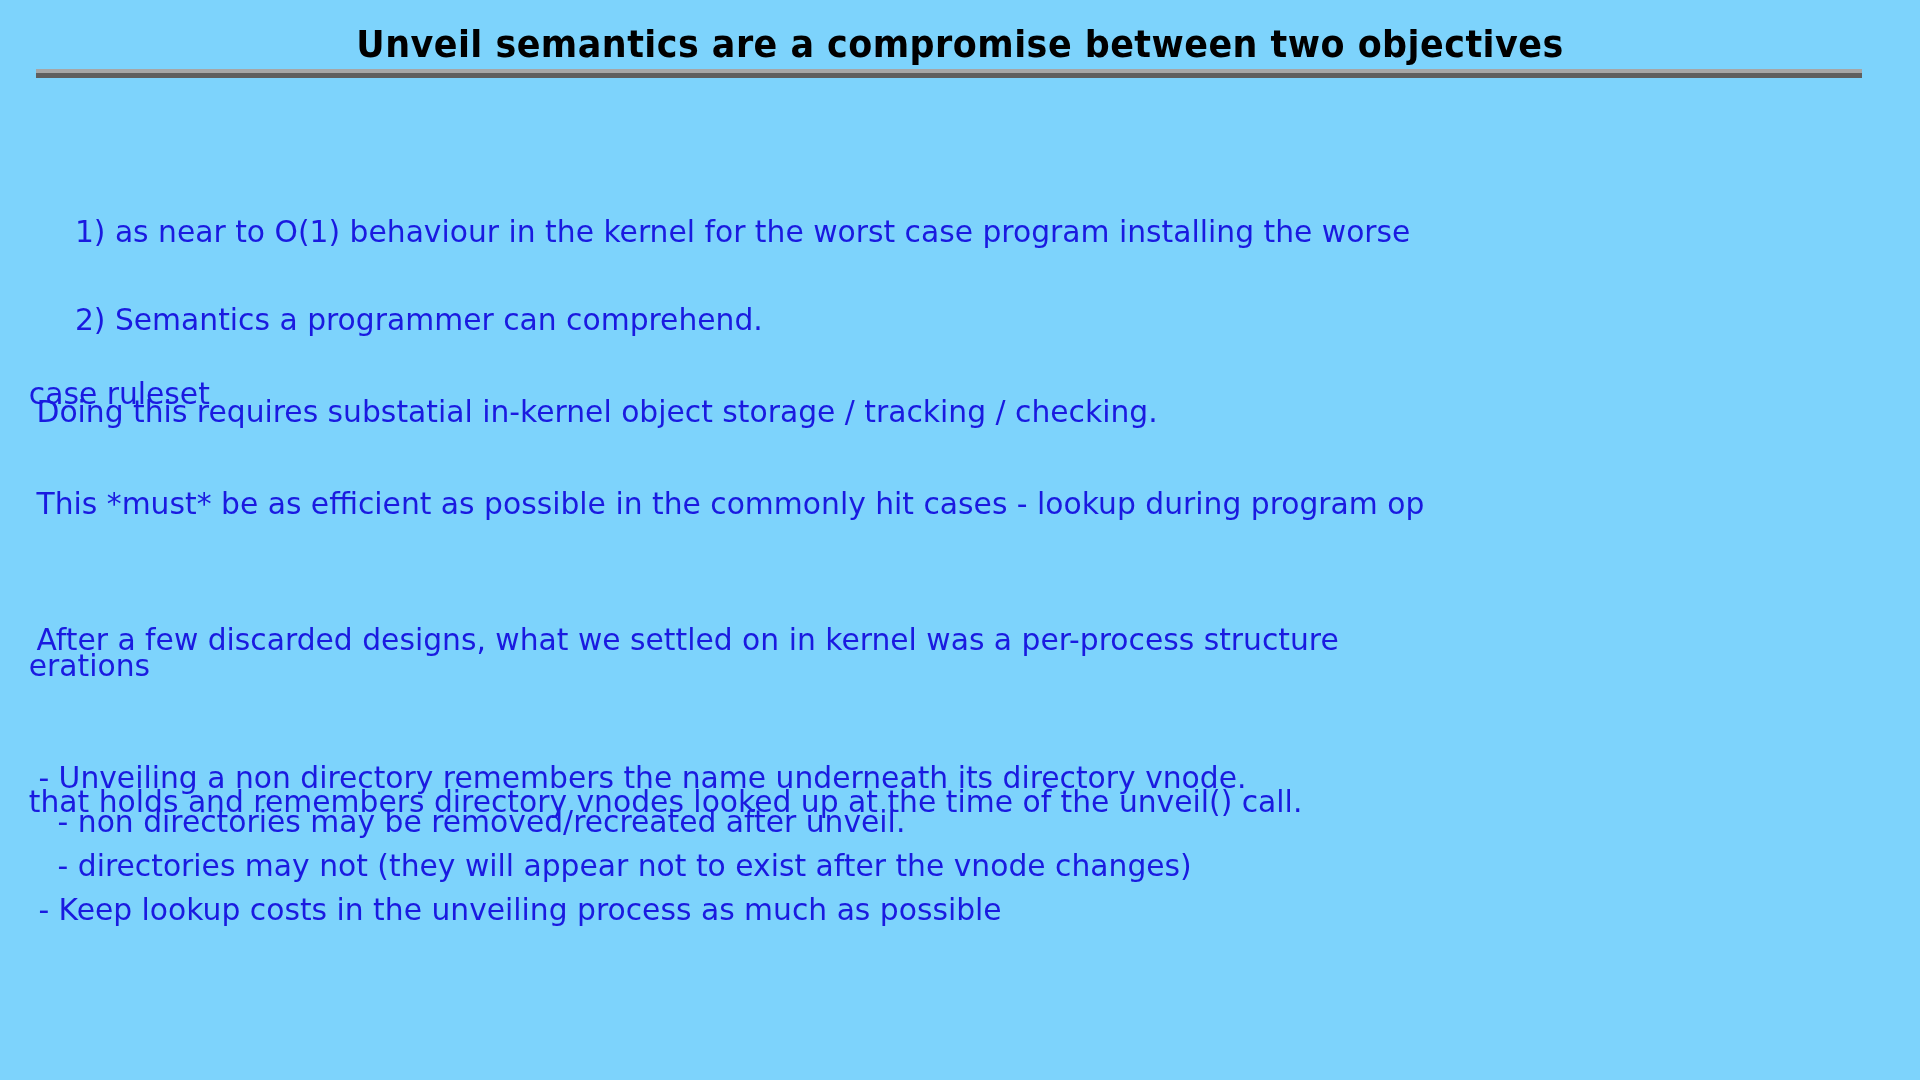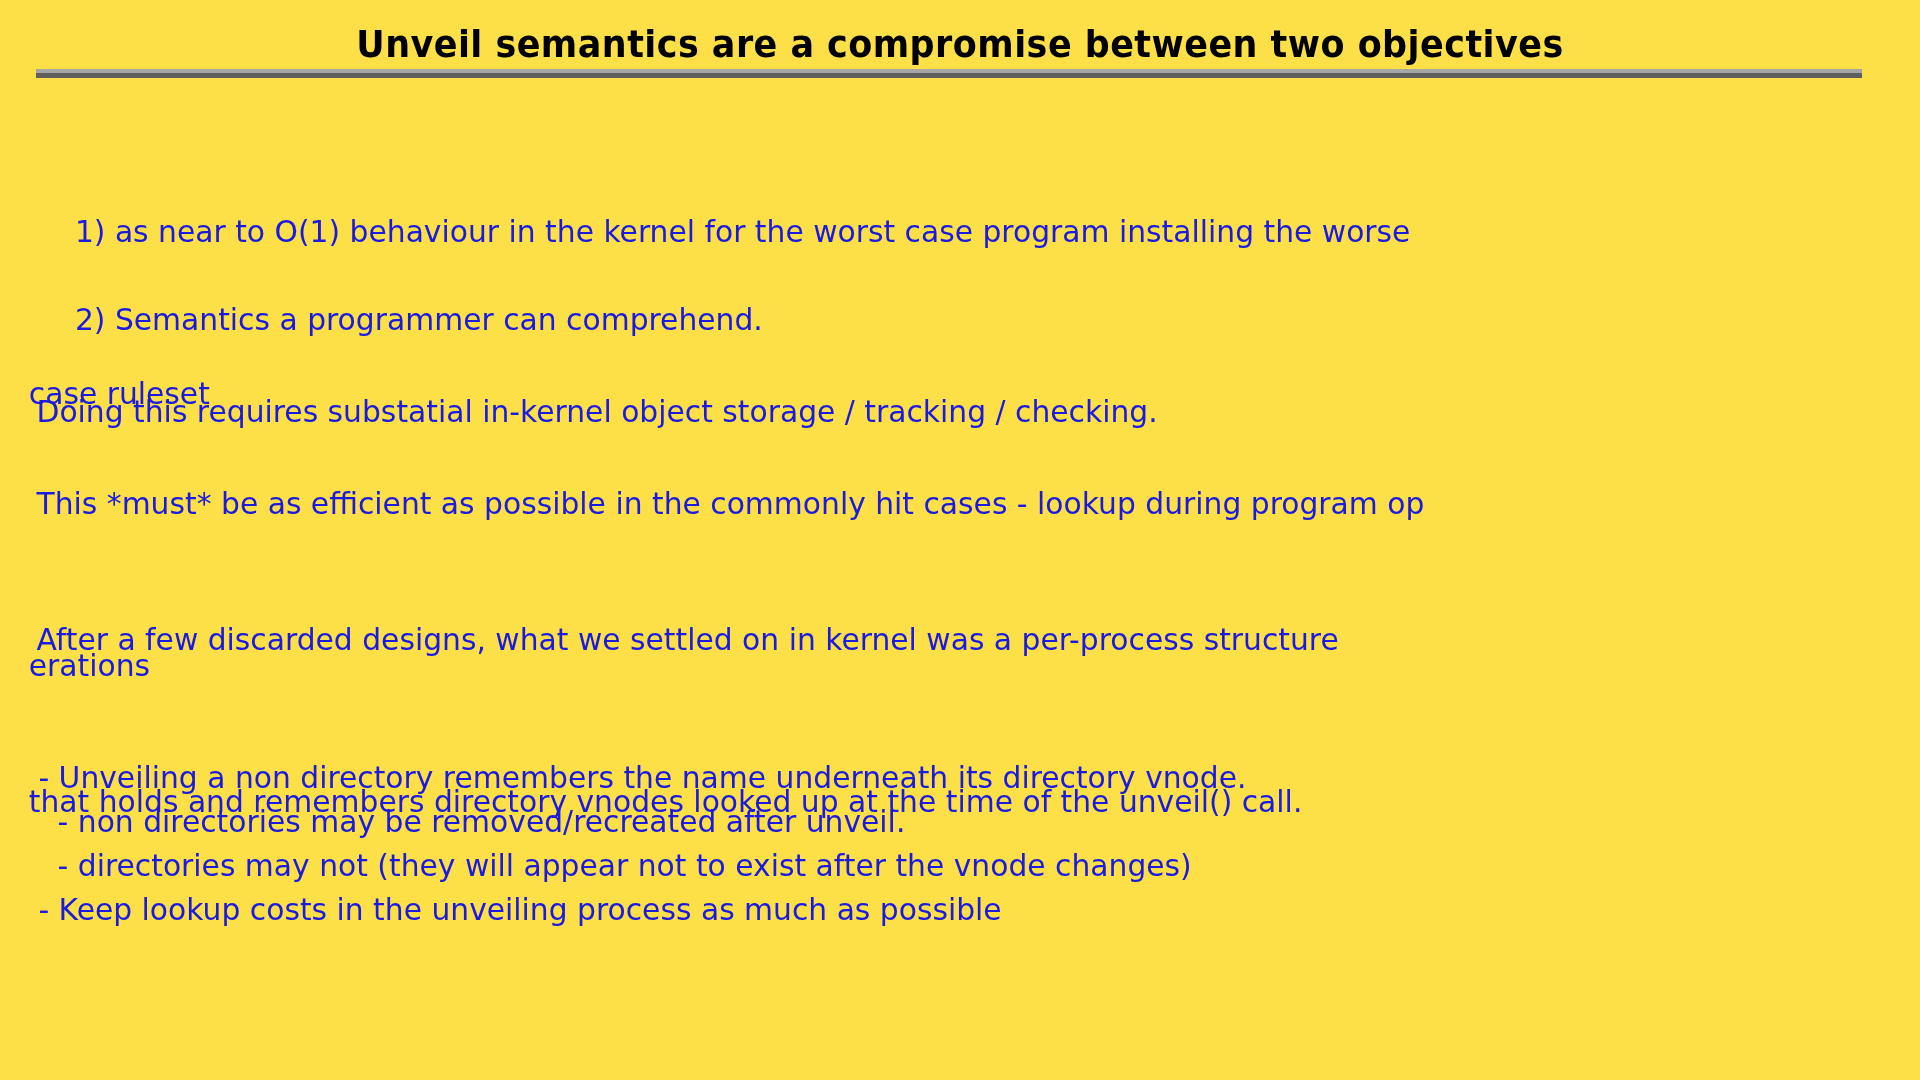--- a/index.html
+++ b/index.html
@@ -15,21 +15,21 @@
     font-family: "DejaVu Sans", sans-serif;
     position: relative;
   }
 
   .slide {
     position: absolute;
     left: 0;
     top: 0;
     width: 1920px;
     height: 1080px;
-    background: #fde047;
+    background: #7dd3fc;
   }
 
   
   .slide-title {
     position: absolute;
     left: 0;
     top: 22px;
     width: 1920px;
     text-align: center;
     color: #000000;

